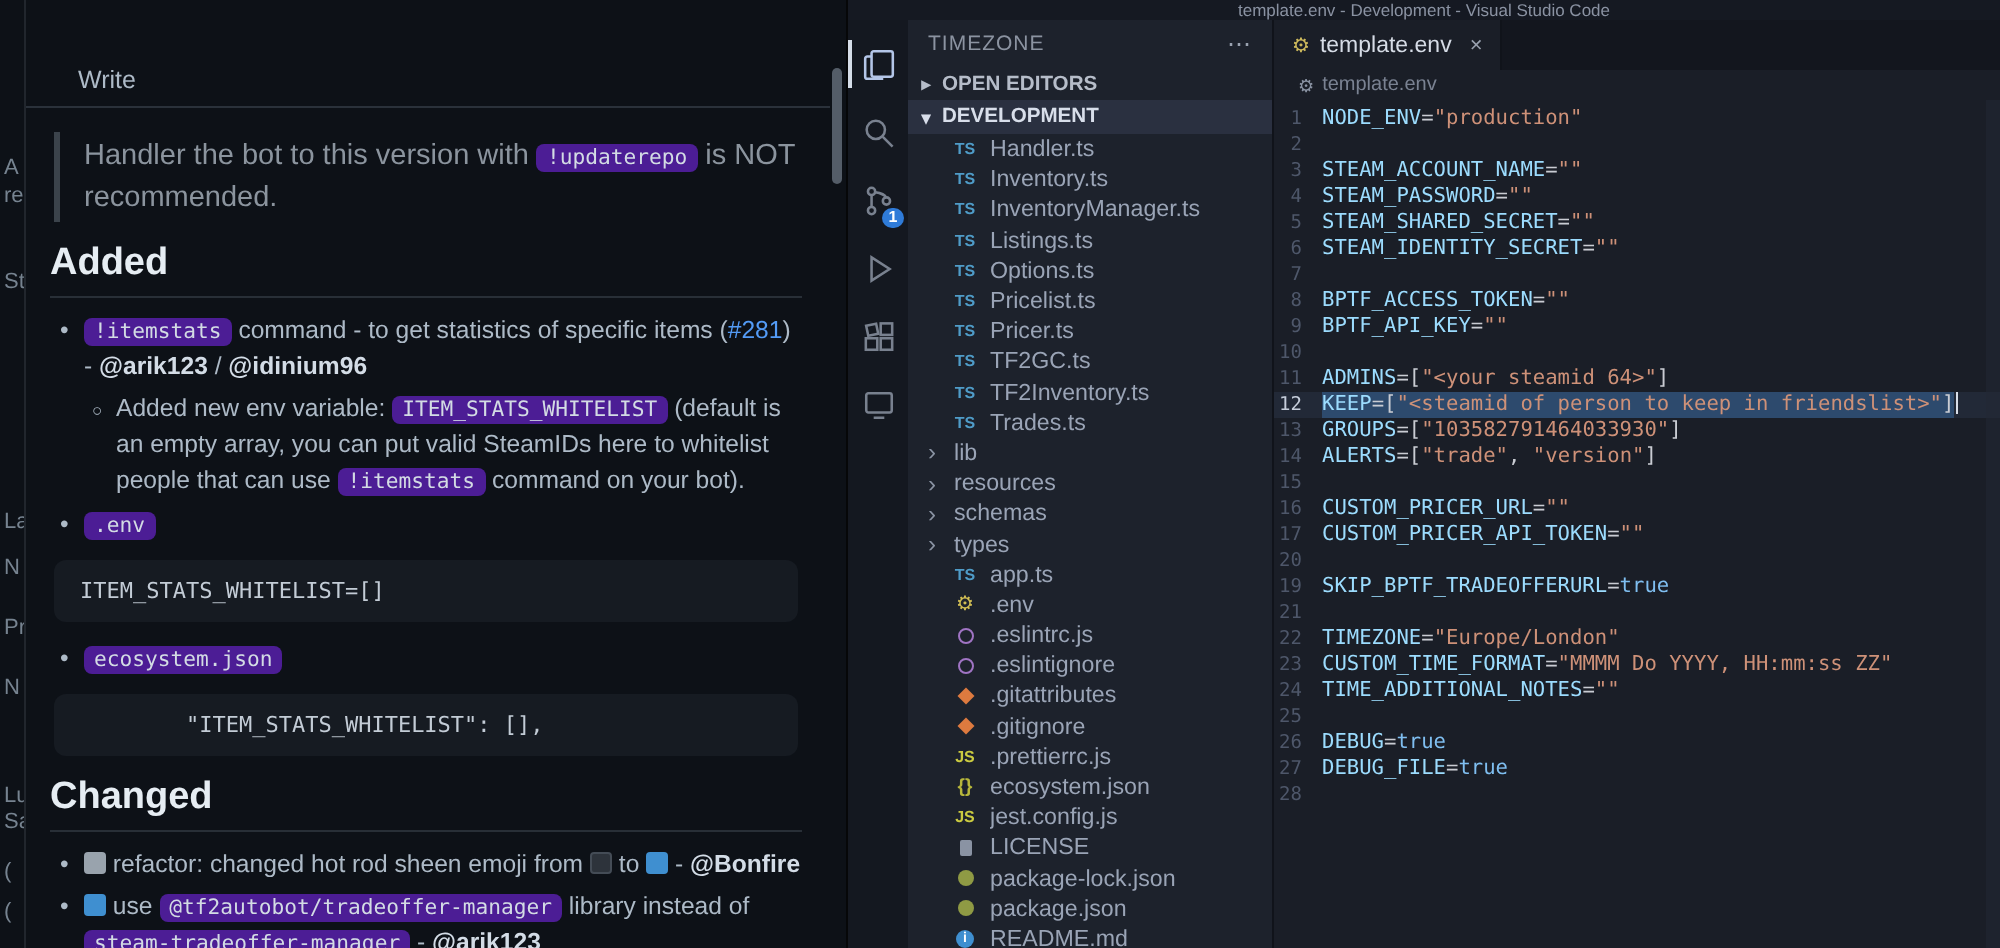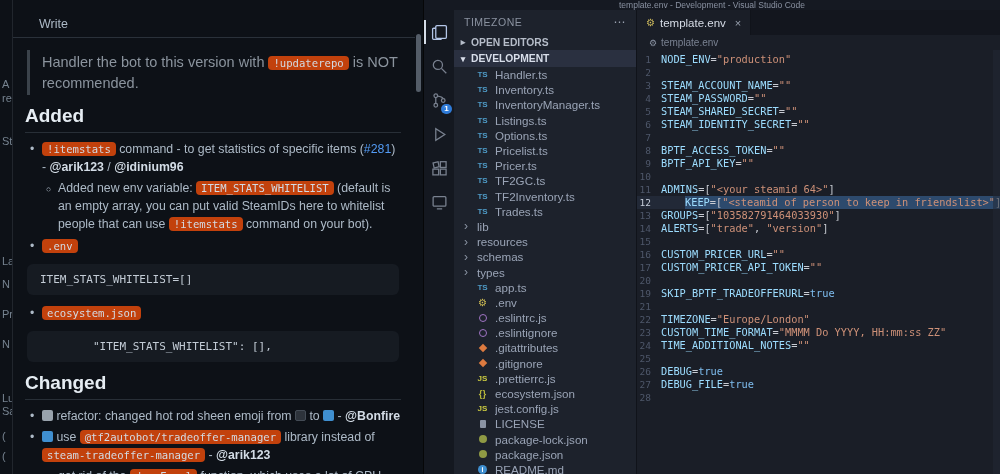--- a/index.html
+++ b/index.html
@@ -7,38 +7,38 @@
               font-family:"Liberation Sans", sans-serif; }
   .page { width:1000px; height:474px; display:flex; overflow:hidden; }
 
   
   .edge-strip { width:13px; flex:none; position:relative; background:#0d1117;
                 border-right:1px solid #21262d; overflow:hidden; }
   .edge-frag { position:absolute; left:2px; color:#768390; font-size:11px; white-space:nowrap; }
 
   
   .gh { width:402px; flex:none; background:#0d1117; position:relative; overflow:hidden; }
-  .gh-tabs { display:flex; align-items:flex-end; height:38px; padding:8px 0 0 10px;
+  .gh-tabs { display:flex; align-items:flex-end; height:54px; padding:8px 0 0 10px;
              border-bottom:1px solid #2a313a; }
   .gh-tab { padding:6px 16px; font-size:12.5px; color:#adbac7; cursor:pointer; }
   .gh-tab.active { background:#161d26; border:1px solid #2a313a; border-bottom:none;
                    border-radius:6px 6px 0 0; color:#ebf1f7; margin-bottom:-1px; font-weight:600; }
   .gh-body { padding:8px 14px 0 12px; }
 
   blockquote { border-left:3px solid #3b434b; padding:2px 0 2px 12px; margin:4px 0 10px 2px;
                color:#8b949e; font-size:14.5px; line-height:1.42; }
   .gh h2 { color:#e6edf3; font-size:19px; font-weight:700; border-bottom:1px solid #282f37;
            padding-bottom:5px; margin:10px 0 8px; }
   .gh ul { list-style:none; }
   .gh li { position:relative; padding-left:17px; color:#adbac7; font-size:12.3px;
            line-height:1.46; margin:3px 0; }
   .gh li::before { content:"•"; position:absolute; left:5px; color:#adbac7; }
   .gh ul.sub { margin:2px 0 4px 16px; }
   .gh li.sub::before { content:"○"; font-size:8.5px; top:2.5px; }
-  .icode { background:#c2410c; color:#d3dbe4; font-family:"DejaVu Sans Mono", monospace;
+  .icode { background:#4c1d95; color:#d3dbe4; font-family:"DejaVu Sans Mono", monospace;
            font-size:10.6px; padding:1px 5px; border-radius:4px; white-space:nowrap; }
   .link { color:#539bf5; text-decoration:none; cursor:pointer; }
   .mention { font-weight:700; color:#d3dce6; cursor:pointer; }
   pre.codeblock { background:#161b22; border-radius:6px; margin:8px 2px 10px; padding:9px 13px;
                   color:#c3ccd6; font-family:"DejaVu Sans Mono", monospace; font-size:11px;
                   white-space:pre; overflow:hidden; }
   .emo { display:inline-block; width:11px; height:11px; border-radius:2px; vertical-align:-1px; }
   .emo-wrench { background:#99a3ad; }
   .emo-dark { background:#2d333b; border:1px solid #444c56; }
   .emo-blue { background:#3f8fd0; }
@@ -110,21 +110,21 @@
   .etab .tgear { color:#cdb95c; font-size:10px; }
   .etab .tclose { color:#98a0ae; font-size:11px; margin-left:4px; cursor:pointer; }
   .breadcrumb { height:15px; flex:none; display:flex; align-items:center; gap:4px;
                 padding-left:12px; font-size:10px; color:#7a8292; }
   .breadcrumb .bgear { font-size:9px; color:#8a93a3; }
   .code { flex:1; position:relative; font-family:"DejaVu Sans Mono", monospace;
           font-size:10.3px; line-height:13px; padding-top:3px; overflow:hidden; }
   .cl { display:flex; height:13px; white-space:pre; }
   .ln { width:24px; flex:none; text-align:right; padding-right:10px; color:#4e576a;
         font-size:9.5px; }
-  .cl.sel { background:#222937;gap:24px; }
+  .cl.sel { background:#222937; }
   .cl.sel .ln { color:#c6cedb; }
   .cl.sel .segs { background:#2d4a6d; }
   .segs { white-space:pre; }
   .k { color:#9cdcfe; } .p { color:#c9ccd3; } .s { color:#ce9178; } .b { color:#7fbef0; }
   .caret { display:inline-block; width:1px; height:11px; background:#d8dee8;
            vertical-align:-2px; margin-left:1px; }
   .minimap { position:absolute; top:0; right:0; width:7px; height:100%; background:#232834;
              opacity:.55; }
 </style>
 </head>

